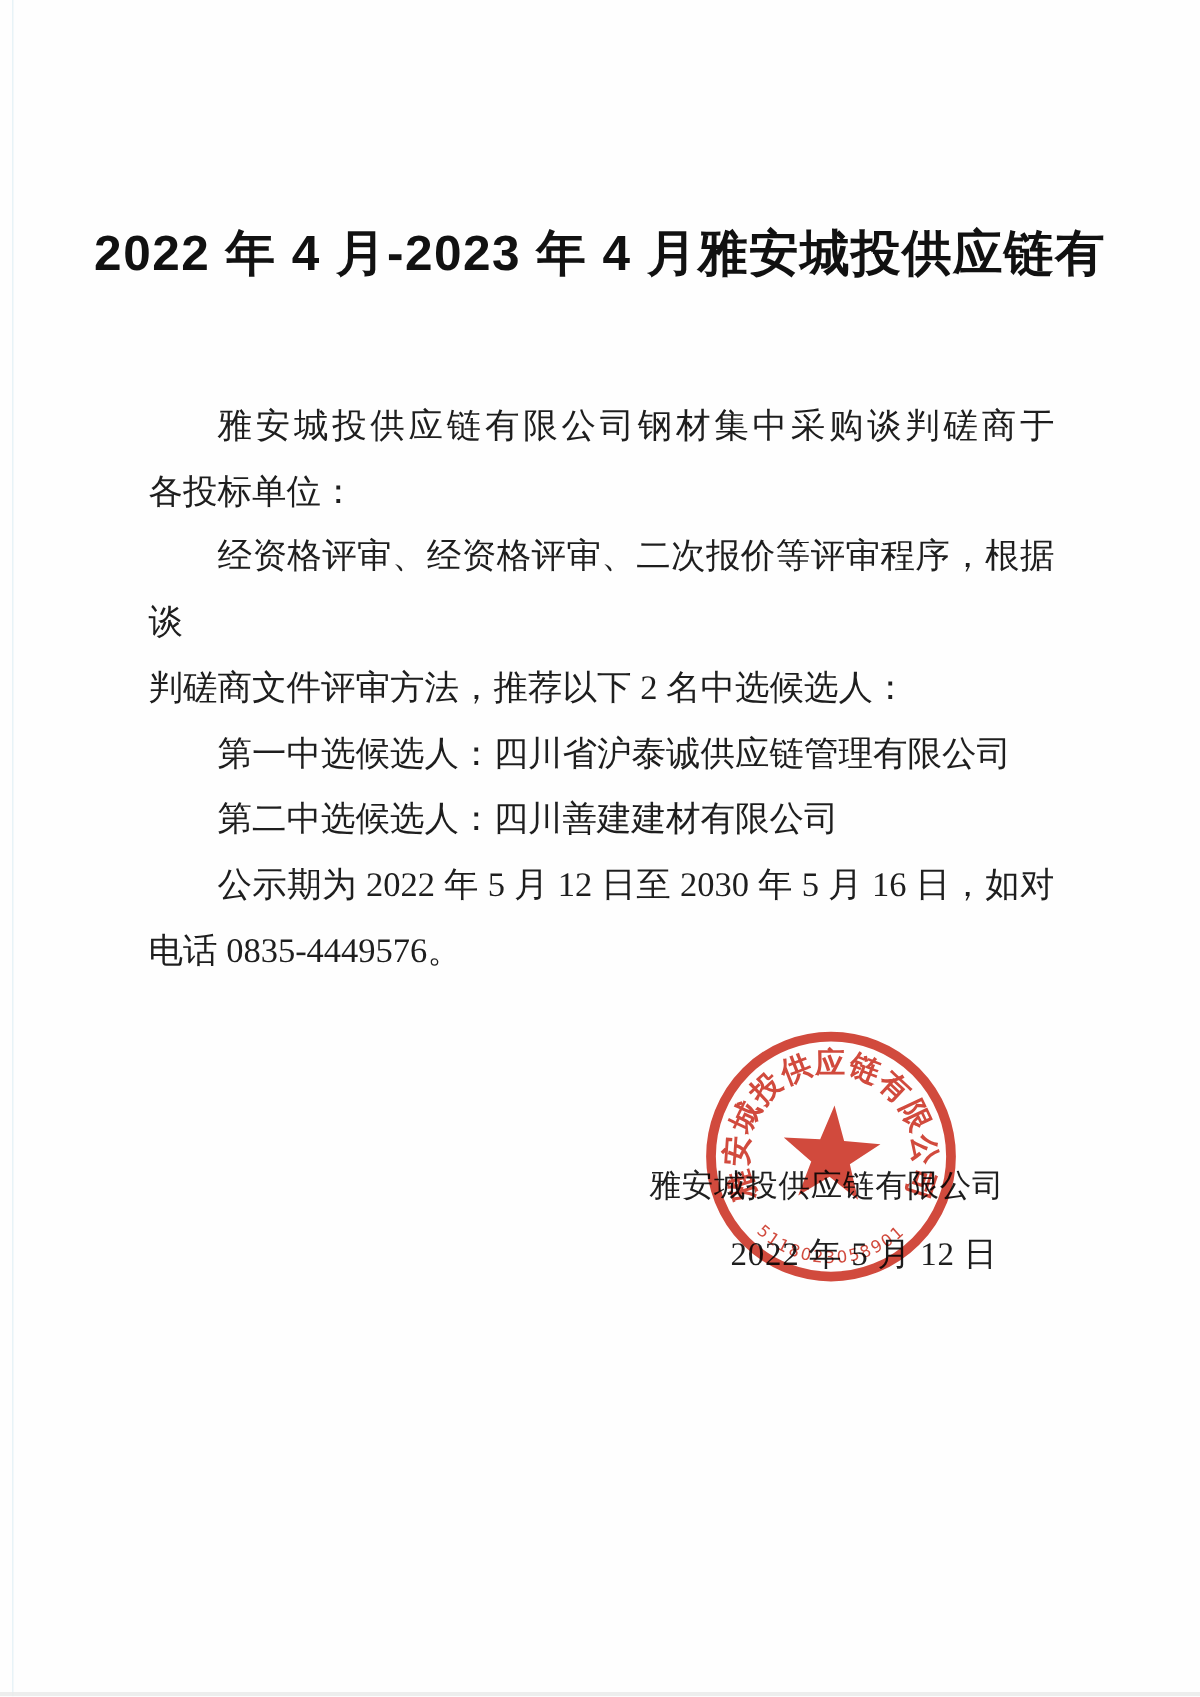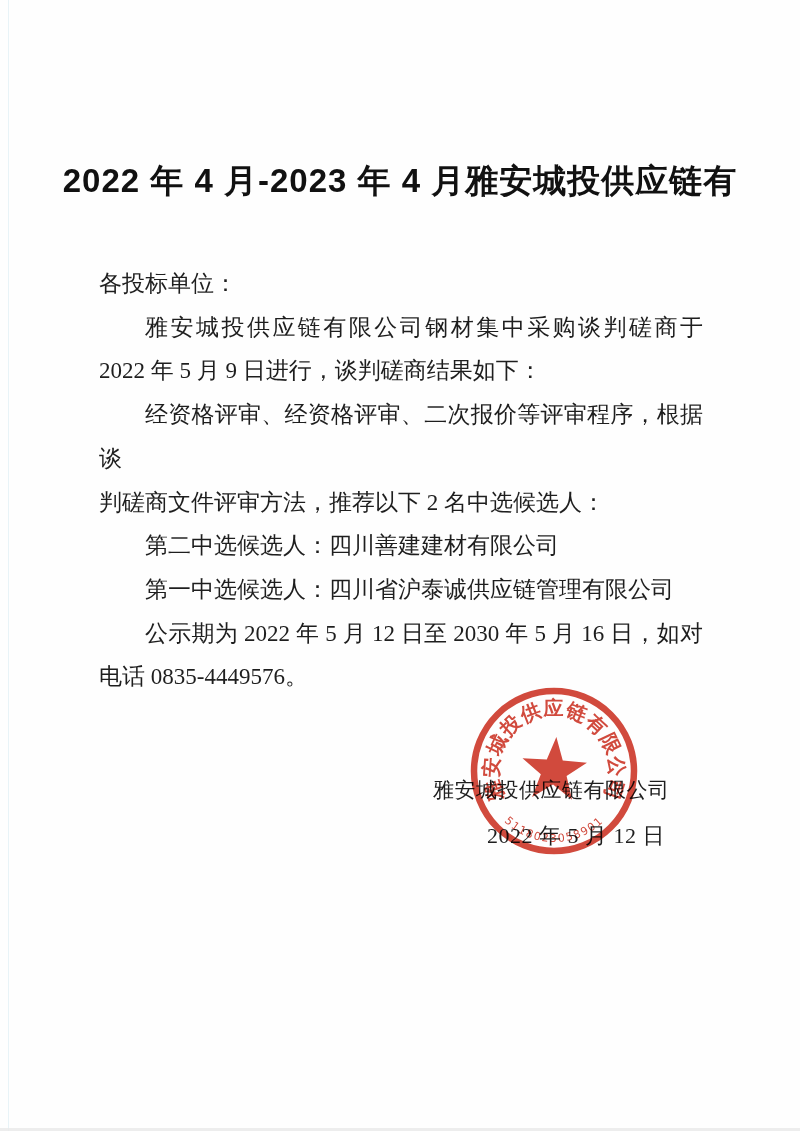--- a/index.html
+++ b/index.html
@@ -17,21 +17,21 @@
     position: absolute; left: 8px; top: 0; width: 1px; height: 100%;
     background: #dcedf3; opacity: .65;
   }
   .scan-edge-bottom {
     position: absolute; left: 0; bottom: 0; width: 100%; height: 3px;
     background: #e9e9e9; opacity: .8;
   }
   .title {
     position: absolute;
     top: 146px; left: 40px; right: 40px;
-    margin: 12px;
+    margin: 0;
     text-align: center;
     font-family: "Liberation Sans", "DejaVu Sans", sans-serif;
     font-weight: 700;
     font-size: 33px;
     line-height: 46px;
     letter-spacing: 1px;
     color: #111;
   }
   .title .tline { display: block; }
   .doc-body {
@@ -92,27 +92,26 @@
 <div class="page">
 
   <div class="scan-edge-left"></div>
   <div class="scan-edge-bottom"></div>
 
   <h1 class="title">
     <span class="tline">2022 年 4 月-2023 年 4 月雅安城投供应链有</span>
   </h1>
 
   <div class="doc-body">
+    <div class="bline indent fill">雅安城投供应链有限公司钢材集中采购谈判磋商于</div>
     <div class="bline">各投标单位：</div>
-    <div class="bline indent fill">雅安城投供应链有限公司钢材集中采购谈判磋商于</div>
-    <div class="bline">2022 年 5 月 9 日进行，谈判磋商结果如下：</div>
     <div class="bline indent fill">经资格评审、经资格评审、二次报价等评审程序，根据谈</div>
     <div class="bline">判磋商文件评审方法，推荐以下 2 名中选候选人：</div>
+    <div class="bline indent">第一中选候选人：四川省沪泰诚供应链管理有限公司</div>
     <div class="bline indent">第二中选候选人：四川善建建材有限公司</div>
-    <div class="bline indent">第一中选候选人：四川省沪泰诚供应链管理有限公司</div>
     <div class="bline indent fill">公示期为 2022 年 5 月 12 日至 2030 年 5 月 16 日，如对</div>
     <div class="bline">电话 0835-4449576。</div>
   </div>
 
   <div class="sig-company">雅安城投供应链有限公司</div>
   <div class="sig-date">2022 年 5 月 12 日</div>
 
   <svg class="stamp" viewBox="0 0 170 170" aria-hidden="true">
     <defs>
       <path id="sealTopArc" d="M 36.5 113 A 56 56 0 1 1 133.5 113" fill="none"></path>

